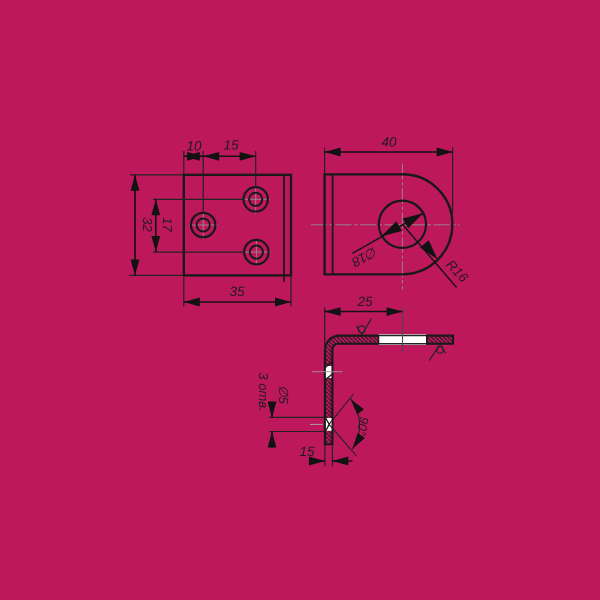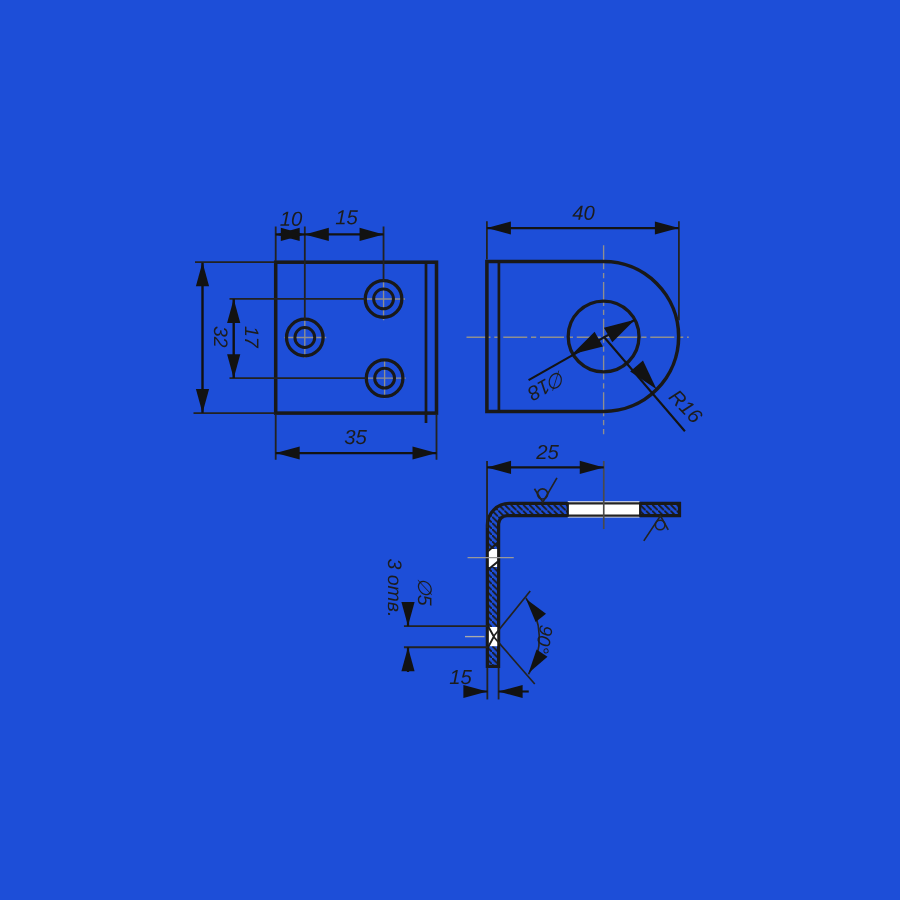--- a/index.html
+++ b/index.html
@@ -1,16 +1,16 @@
 <!DOCTYPE html>
 <html><head>
 <meta charset="utf-8">
 <style>
 html,body{margin:0;padding:0;background:#ffffff;}
-#page{position:relative;width:600px;height:600px;background:#1d4ed8;text-decoration:underline;}
+#page{position:relative;width:600px;height:600px;background:#be185d;text-decoration:underline;}
 svg{position:absolute;top:0;left:0;filter:blur(0.3px);}
 text{font-family:"Liberation Sans",sans-serif;font-style:italic;fill:#1c1c1c;text-rendering:geometricPrecision;}
 </style>
 </head>
 <body>
 <div id="page">
 <svg width="600" height="600" viewBox="0 0 600 600">
 <defs>
 <path id="arr" d="M0,0 L16,4.4 L16,-4.4 Z" fill="#121212"></path>
 <pattern id="hatch" patternUnits="userSpaceOnUse" width="4.1" height="4.1">

